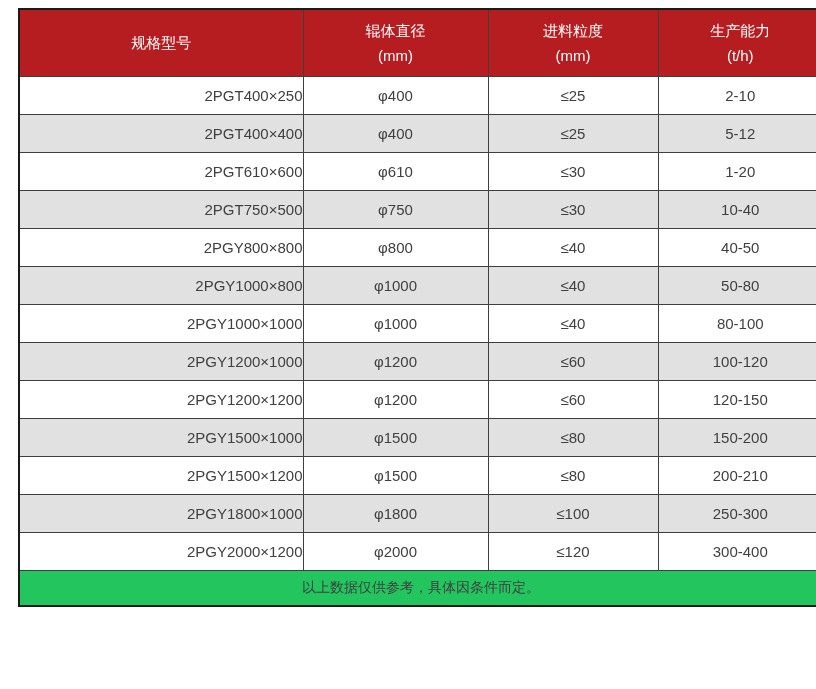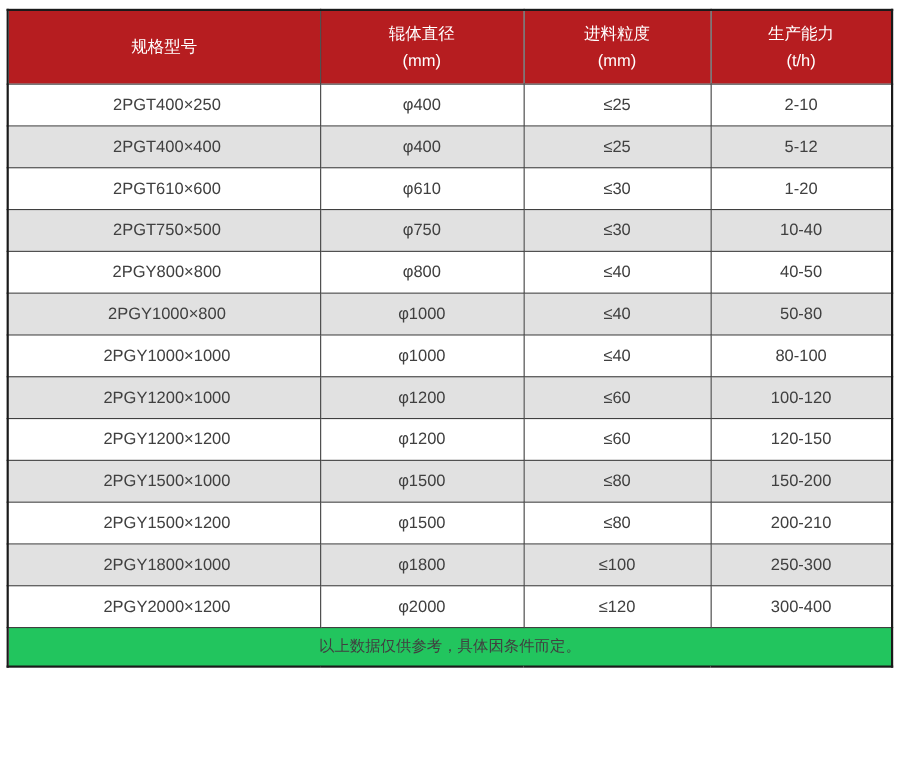--- a/index.html
+++ b/index.html
@@ -13,21 +13,21 @@
   }
   *{box-sizing:border-box;}
   html,body{margin:0;padding:0;background:#ffffff;}
   body{
     font-family:"Liberation Sans","DejaVu Sans",sans-serif;
     color:var(--body-text);
   }
   .page{
     width:664px;
     height:689px;
-    padding:8px 6px;
+    padding:8px 18px;
   }
   table.spec-table{
     width:804px;
     table-layout:fixed;
     border-collapse:collapse;
     border:2px solid var(--border-outer);
     font-size:15px;
   }
   table.spec-table th,
   table.spec-table td{
@@ -46,21 +46,21 @@
   }
   thead .h-label{display:block;line-height:25px;}
   thead .h-sub{display:block;line-height:25px;}
   tbody td{
     height:38px;
     text-align:center;
     vertical-align:middle;
     color:var(--body-text);
   }
   tbody td.col-model{
-    text-align:center;
+    text-align:right;
     padding-left:5px;
   }
   tbody tr:nth-child(odd) td{background:var(--row-odd);}
   tbody tr:nth-child(even) td{background:var(--row-even);}
   tfoot td{
     height:36px;
     text-align:center;
     vertical-align:middle;
     background:#22c55e;
     font-size:14px;

